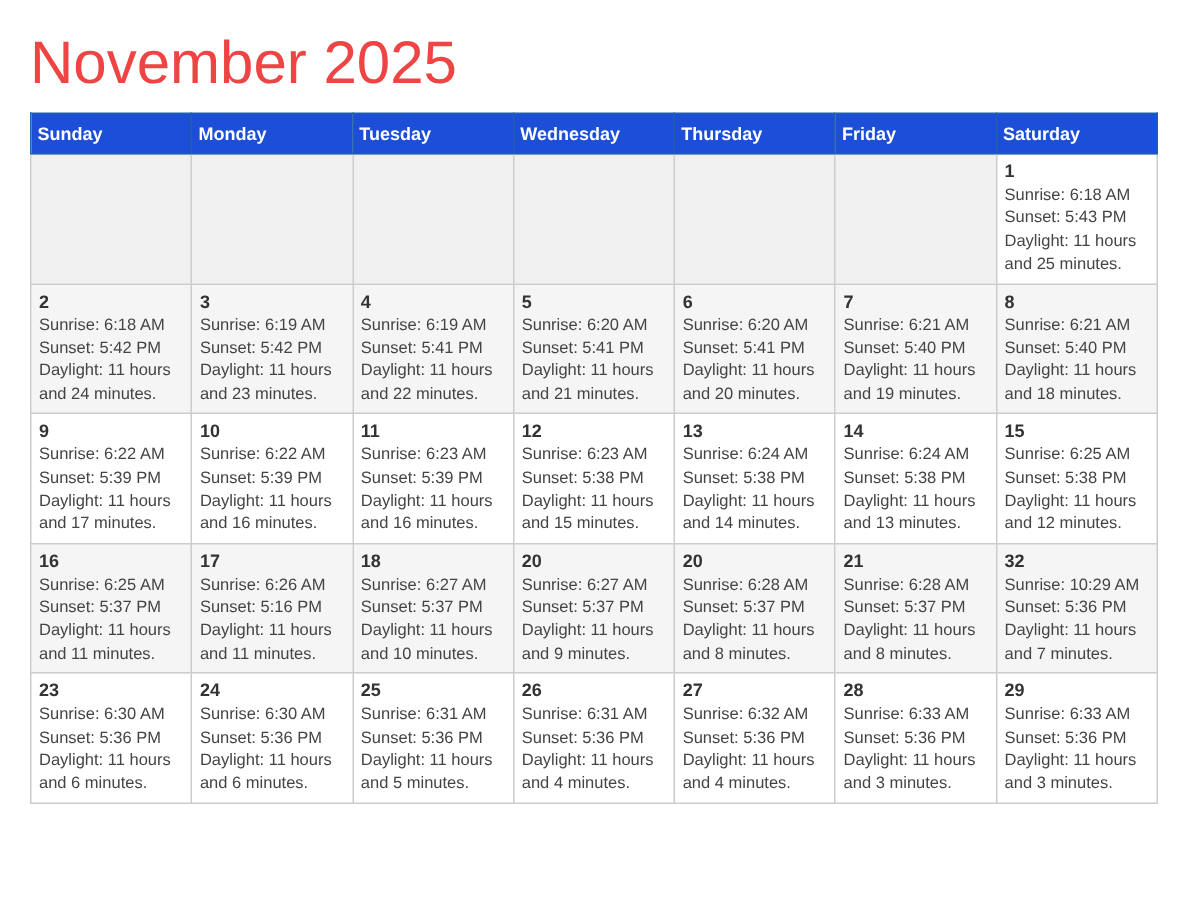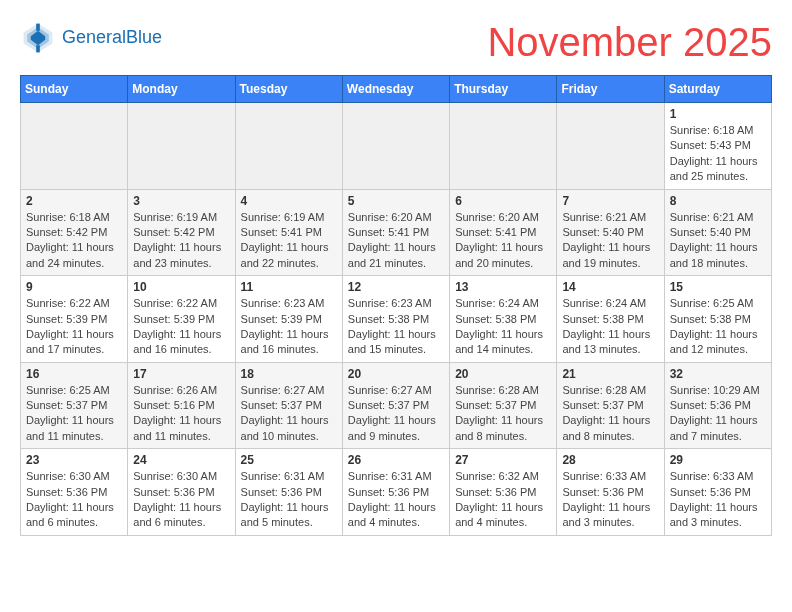--- a/index.html
+++ b/index.html
@@ -44,21 +44,21 @@
     .location {
       font-size: 16px;
       color: #555;
     }
     table {
       width: 100%;
       border-collapse: collapse;
       table-layout: fixed;
     }
     thead tr {
-      background-color: #3b82f6;
+      background-color: #1d4ed8;
       margin-left: 48px;
     }
     thead th {
       color: #fff;
       font-size: 12px;
       font-weight: bold;
       padding: 6px 4px;
       text-align: left;
       border: 1px solid #2060a8;
     }
@@ -90,33 +90,20 @@
       background: #f0f0f0;
     }
     .last-row td {
       height: 70px;
     }
   </style>
 </head>
 <body>
 
 <div class="header">
-  <div class="logo">
-    <svg class="logo-icon" viewBox="0 0 40 40">
-      <rect x="0" y="0" width="40" height="40" fill="white"></rect>
-      <polygon points="20,4 36,14 36,26 20,36 4,26 4,14" fill="#1a6fb5" opacity="0.15"></polygon>
-      <polygon points="20,8 32,16 32,24 20,32 8,24 8,16" fill="#1a6fb5" opacity="0.3"></polygon>
-      <polygon points="20,12 28,18 28,22 20,28 12,22 12,18" fill="#1a6fb5"></polygon>
-      <rect x="18" y="4" width="4" height="8" fill="#1a6fb5"></rect>
-      <rect x="18" y="28" width="4" height="8" fill="#1a6fb5"></rect>
-    </svg>
-    <div class="logo-text">
-      <div><span>General</span><span style="color:#1a6fb5">Blue</span></div>
-    </div>
-  </div>
   <div class="title-block">
     <div class="month-title">November 2025</div>
   </div>
 </div>
 
 <table>
   <thead>
     <tr id="header-row">
         <th>Sunday</th>
         <th>Monday</th>

